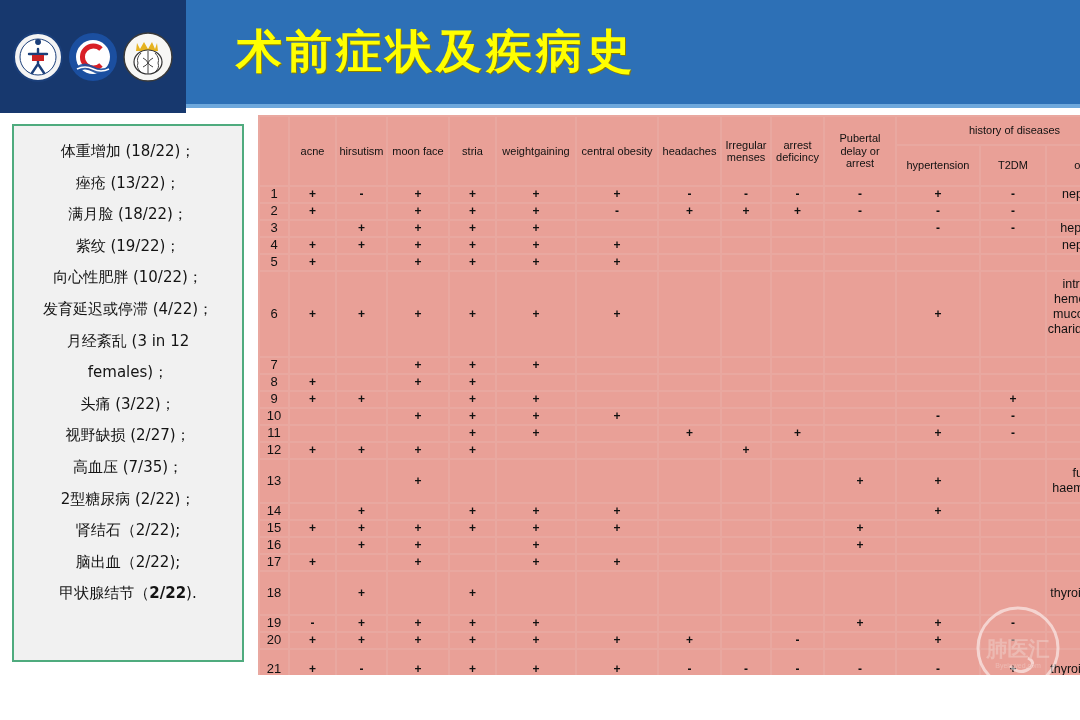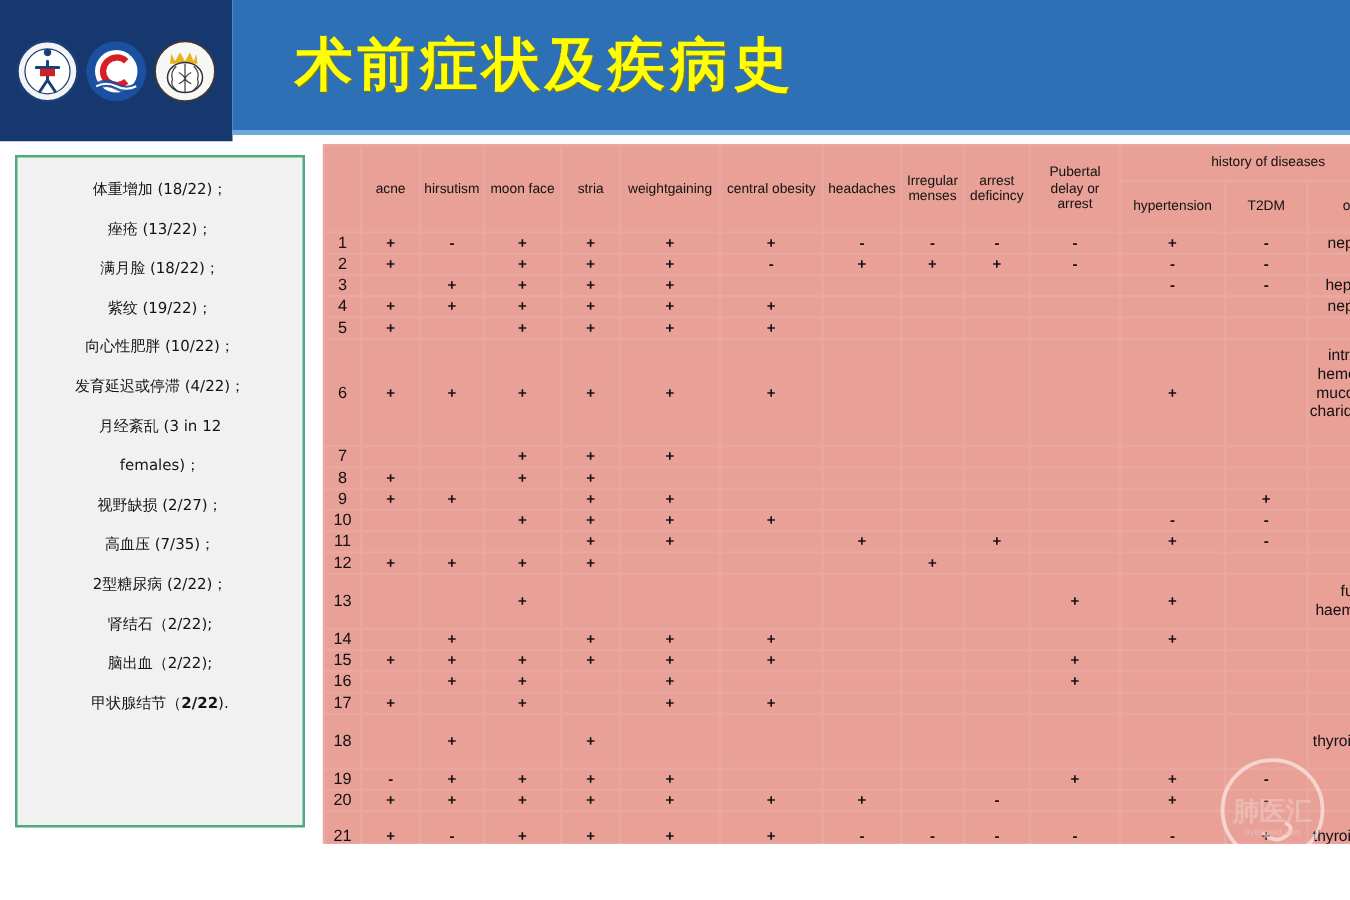--- a/index.html
+++ b/index.html
@@ -46,21 +46,21 @@
   #symptom-panel{
     position:absolute;left:12px;top:124px;width:232px;height:538px;
     border:2px solid #4fab7e;
     background:#f1f1f1;
     box-sizing:border-box;
     padding:10px 6px 6px 6px;
     display:flex;flex-direction:column;align-items:center;justify-content:flex-start;
   }
   .symptom-line{
     color:#141414;
-    font-size:12px;
+    font-size:15px;
     line-height:31.6px;
     text-align:center;
     white-space:nowrap;
     font-family:"DejaVu Sans","Liberation Sans",sans-serif;
   }
 
   
   #table-wrap{
     position:absolute;left:258px;top:115px;width:822px;height:560px;
     overflow:hidden;
@@ -163,20 +163,21 @@
 <div id="symptom-panel">
 
 <div class="symptom-line">体重增加 (18/22)；</div>
     <div class="symptom-line">痤疮 (13/22)；</div>
     <div class="symptom-line">满月脸 (18/22)；</div>
     <div class="symptom-line">紫纹 (19/22)；</div>
     <div class="symptom-line">向心性肥胖 (10/22)；</div>
     <div class="symptom-line">发育延迟或停滞 (4/22)；</div>
     <div class="symptom-line">月经紊乱 (3 in 12</div>
     <div class="symptom-line">females)；</div>
+    <div class="symptom-line">头痛 (3/22)；</div>
     <div class="symptom-line">视野缺损 (2/27)；</div>
     <div class="symptom-line">高血压 (7/35)；</div>
     <div class="symptom-line">2型糖尿病 (2/22)；</div>
     <div class="symptom-line">肾结石（2/22);</div>
     <div class="symptom-line">脑出血（2/22);</div>
     <div class="symptom-line">甲状腺结节（<b>2/22</b>).</div>
   </div>
 
 <div id="table-wrap">
   <table>

